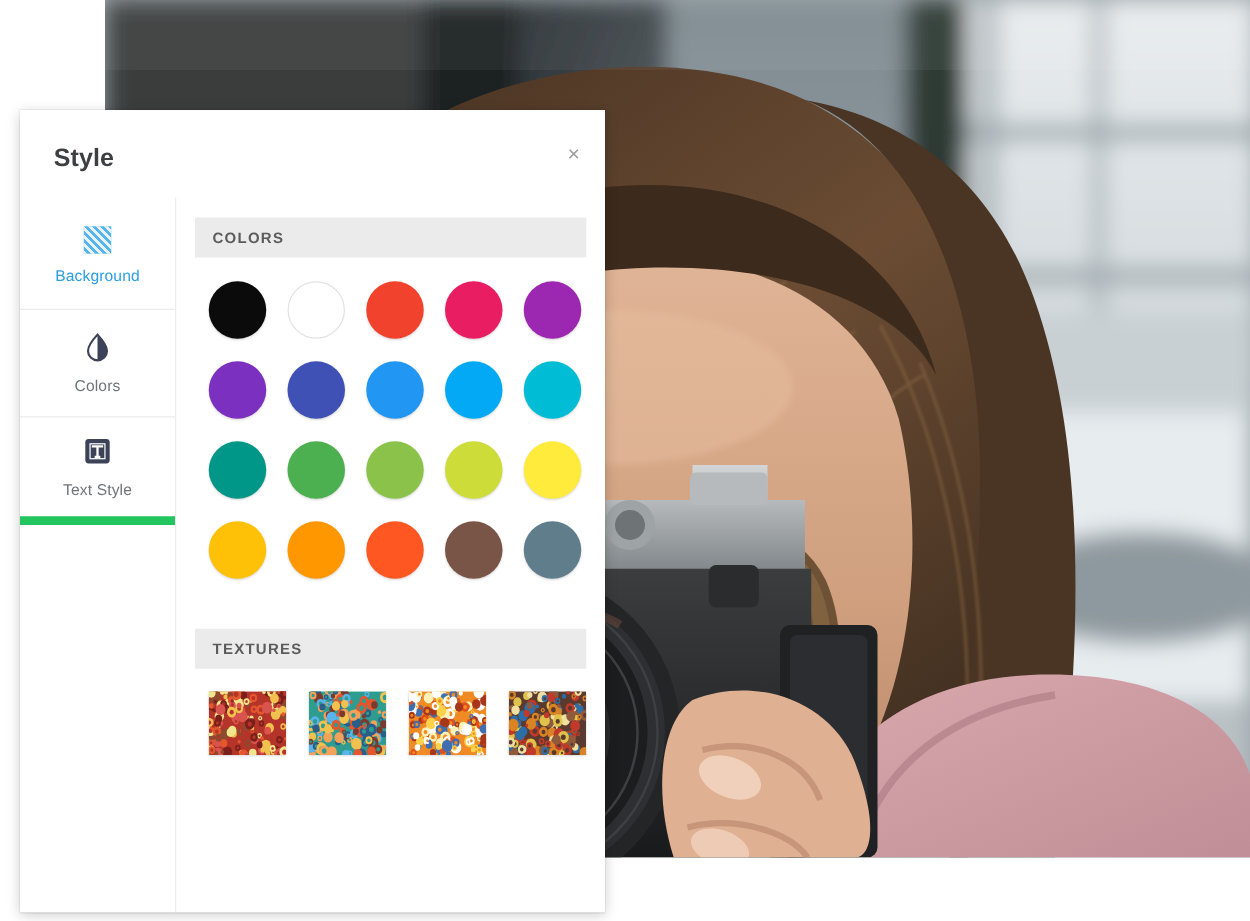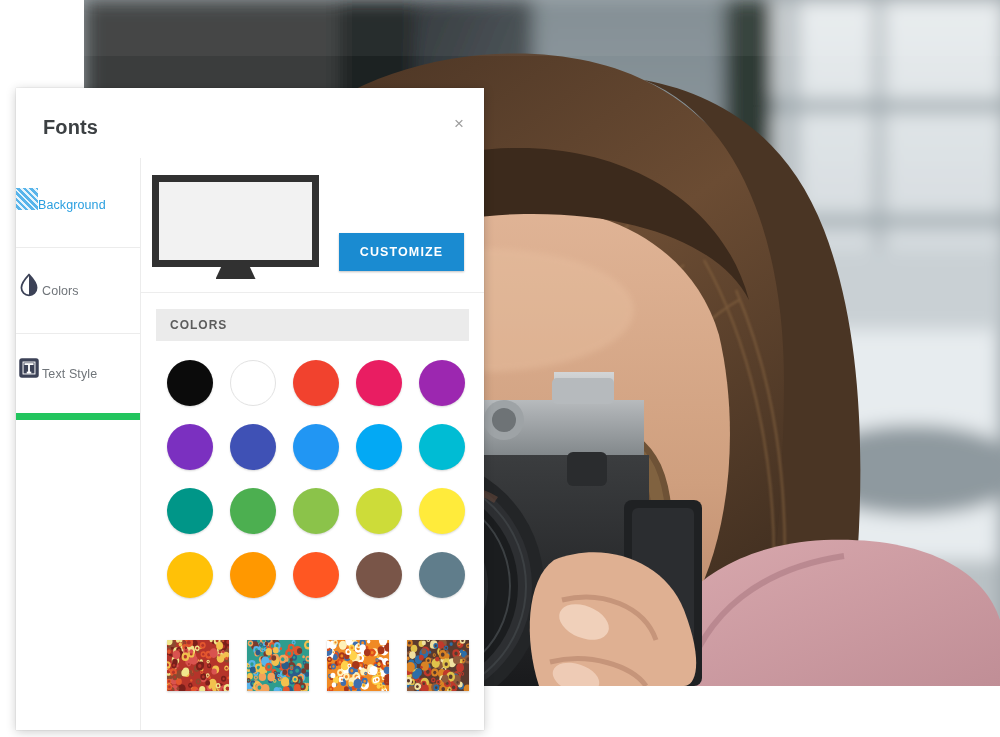--- a/index.html
+++ b/index.html
@@ -83,22 +83,23 @@
   .rail {
     width: 125px;
     flex: 0 0 125px;
     border-right: 1px solid #ececec;
     padding-top: 4px;
   }
   .rail-item {
     height: 86px;
     border-bottom: 1px solid #ececec;
     display: flex;
-    flex-direction: row;
+    flex-direction: column;
     align-items: center;
+    justify-content: center;
     cursor: pointer;
   }
   .rail-item:last-child { border-bottom: 7px solid #22c55e; }
   .rail-ico {
     width: 26px;
     height: 26px;
     margin-bottom: 11px;
     display: block;
   }
   .rail-label {
@@ -430,21 +431,21 @@
         <ellipse cx="492" cy="678" rx="24" ry="14" fill="#eecbb5" transform="rotate(18 492 678)"></ellipse>
       </g>
 
       <rect x="0" y="0" width="916" height="56" fill="#ffffff" opacity="0.05"></rect>
     </svg>
   </div>
 
   <div id="panel">
 
     <div class="panel-header">
-      <div class="panel-title">Fonts</div>
+      <div class="panel-title">Style</div>
       <div class="close-btn">×</div>
     </div>
 
     <div class="panel-body">
 
       <div class="rail">
 
         <div class="rail-item active">
           <span class="ico-hatch"></span>
           <span class="rail-label">Background</span>
@@ -472,27 +473,20 @@
               <path d="M9.9 16.2 L14.1 16.2" stroke="#ffffff" stroke-width="1.7"></path>
             </svg>
           </span>
           <span class="rail-label">Text Style</span>
         </div>
 
       </div>
 
       <div class="content">
 
-        <div class="preview-row">
-          <div class="monitor">
-            <div class="monitor-screen"></div>
-            <div class="monitor-stand"></div>
-          </div>
-          <button class="customize-btn" style="background: rgb(26, 139, 209);">CUSTOMIZE</button>
-        </div>
 
         <div class="section-head">COLORS</div>
 
         <div class="swatch-grid">
           <div class="swatch-row">
             <div class="swatch" style="background: rgb(11, 11, 11);"></div>
             <div class="swatch outlined" style="background: rgb(255, 255, 255);"></div>
             <div class="swatch" style="background: rgb(241, 66, 46);"></div>
             <div class="swatch" style="background: rgb(233, 29, 98);"></div>
             <div class="swatch" style="background: rgb(156, 39, 176);"></div>
@@ -513,20 +507,21 @@
           </div>
           <div class="swatch-row">
             <div class="swatch" style="background: rgb(255, 193, 7);"></div>
             <div class="swatch" style="background: rgb(255, 152, 0);"></div>
             <div class="swatch" style="background: rgb(255, 87, 34);"></div>
             <div class="swatch" style="background: rgb(121, 85, 72);"></div>
             <div class="swatch" style="background: rgb(96, 125, 139);"></div>
           </div>
         </div>
 
+        <div class="section-head">TEXTURES</div>
 
         <div class="texture-grid">
           <div class="texture">
               <svg viewBox="0 0 71 51" preserveAspectRatio="none">
                 <rect width="71" height="51" fill="#b5342a"></rect>
                 <circle cx="59.4" cy="17.1" r="3.7" fill="#8c4a2f"></circle>
                 <circle cx="59.4" cy="17.1" r="1.7" fill="#b5342a"></circle>
                 <circle cx="48.8" cy="46.9" r="3.6" fill="#d9534f"></circle>
                 <circle cx="8.0" cy="39.2" r="4.5" fill="#f2c14e"></circle>
                 <circle cx="8.0" cy="39.2" r="2.0" fill="#b5342a"></circle>

